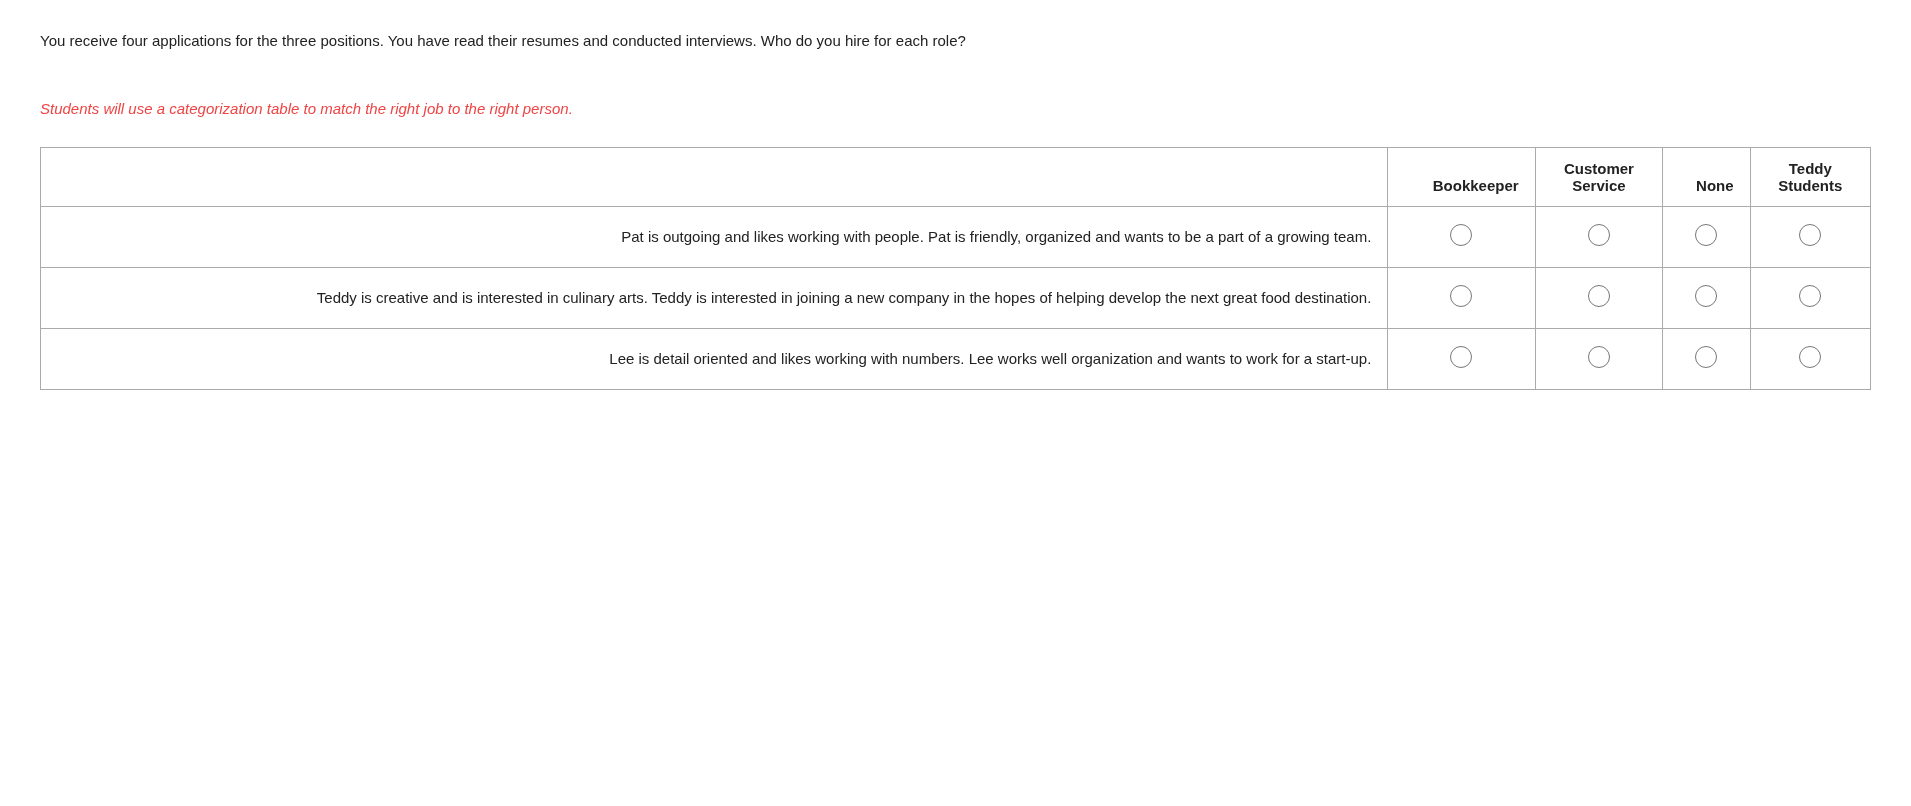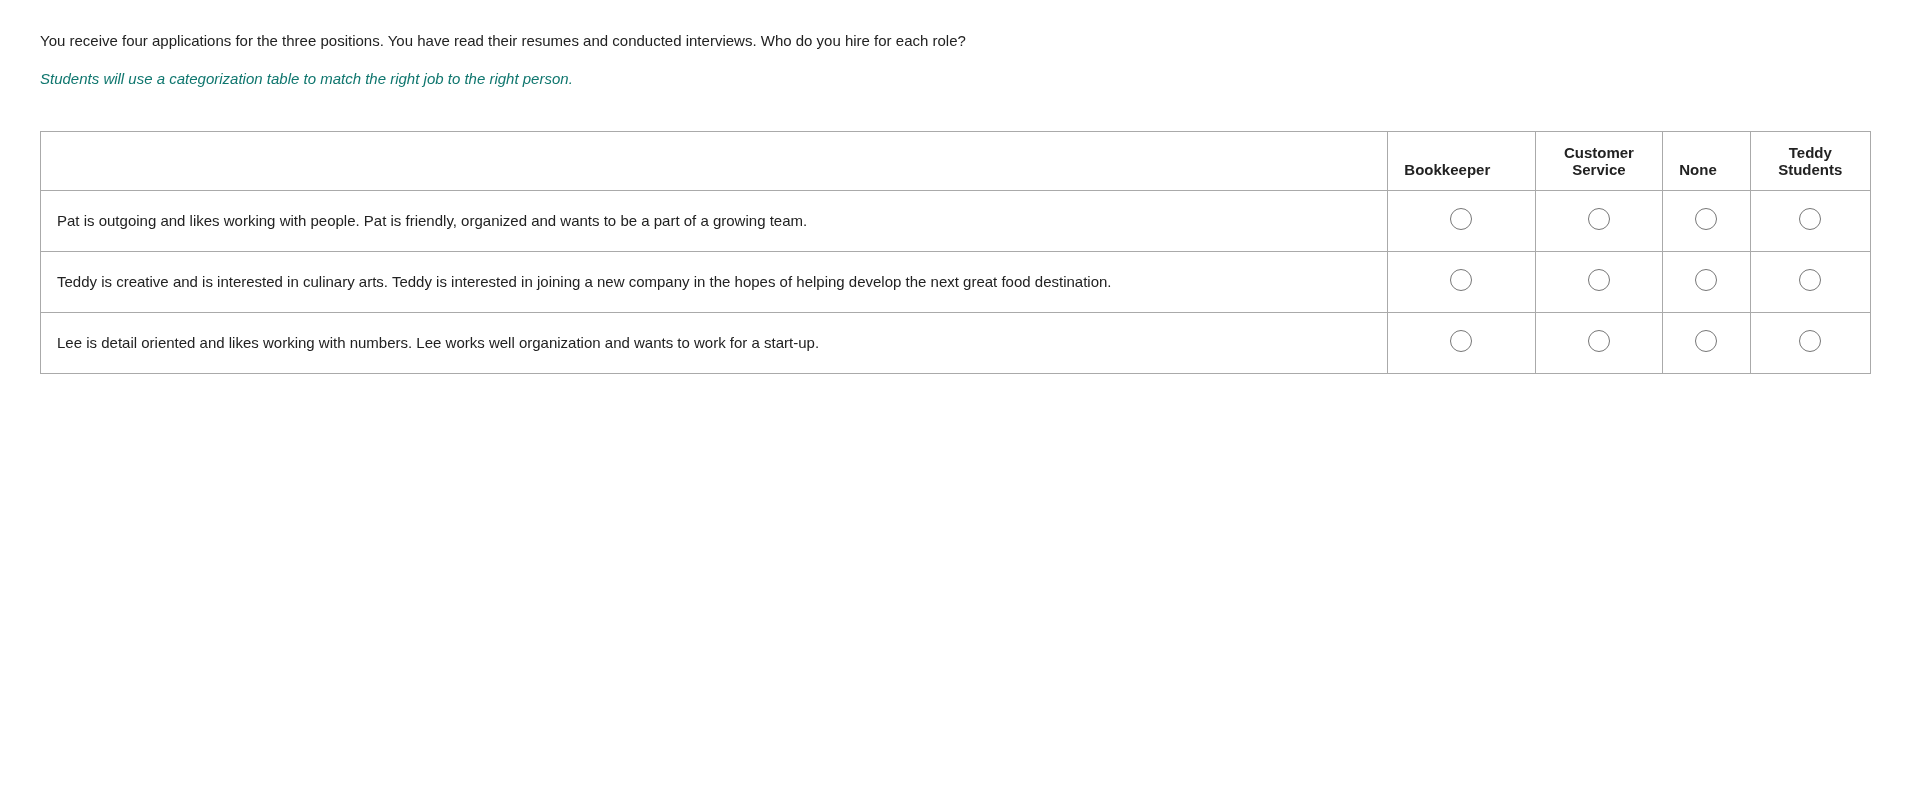--- a/index.html
+++ b/index.html
@@ -14,61 +14,63 @@
       color: #222;
       background: #fff;
       padding: 30px 40px;
       width: 1911px;
       min-height: 806px;
     }
 
     .intro-text {
       font-size: 15px;
       line-height: 1.5;
+      margin-bottom: 30px;
       color: #222;
     }
 
     .instruction-text {
       font-style: italic;
       font-size: 15px;
-      margin-bottom: 44px;
-      color: #0f766e;
+      margin-bottom: 30px;
+      color: #ef4444;
     }
 
     .categorization-table {
       width: 100%;
       border-collapse: collapse;
       border: 1px solid #aaa;
     }
 
     .categorization-table th,
     .categorization-table td {
       border: 1px solid #aaa;
       padding: 12px 16px;
       vertical-align: middle;
     }
 
     .categorization-table thead th {
-      text-align: left;
+      text-align: right;
       font-weight: bold;
       font-size: 15px;
       vertical-align: bottom;
       padding-bottom: 12px;
     }
 
     .categorization-table thead th.col-description {
       text-align: left;
       border: 1px solid #aaa;
     }
 
     .categorization-table tbody td.description-cell {
       font-size: 15px;
       line-height: 1.6;
       vertical-align: middle;
       padding: 18px 16px;
+      text-align: right;
     }
 
     .categorization-table tbody td.radio-cell {
       text-align: center;
       vertical-align: middle;
     }
 
     .radio-circle {
       display: inline-block;
       width: 22px;

